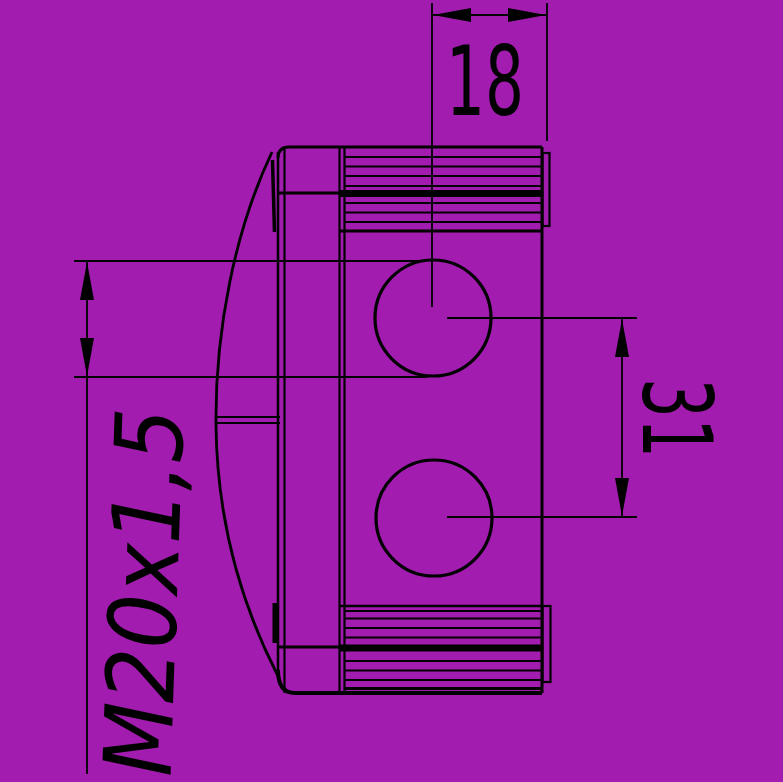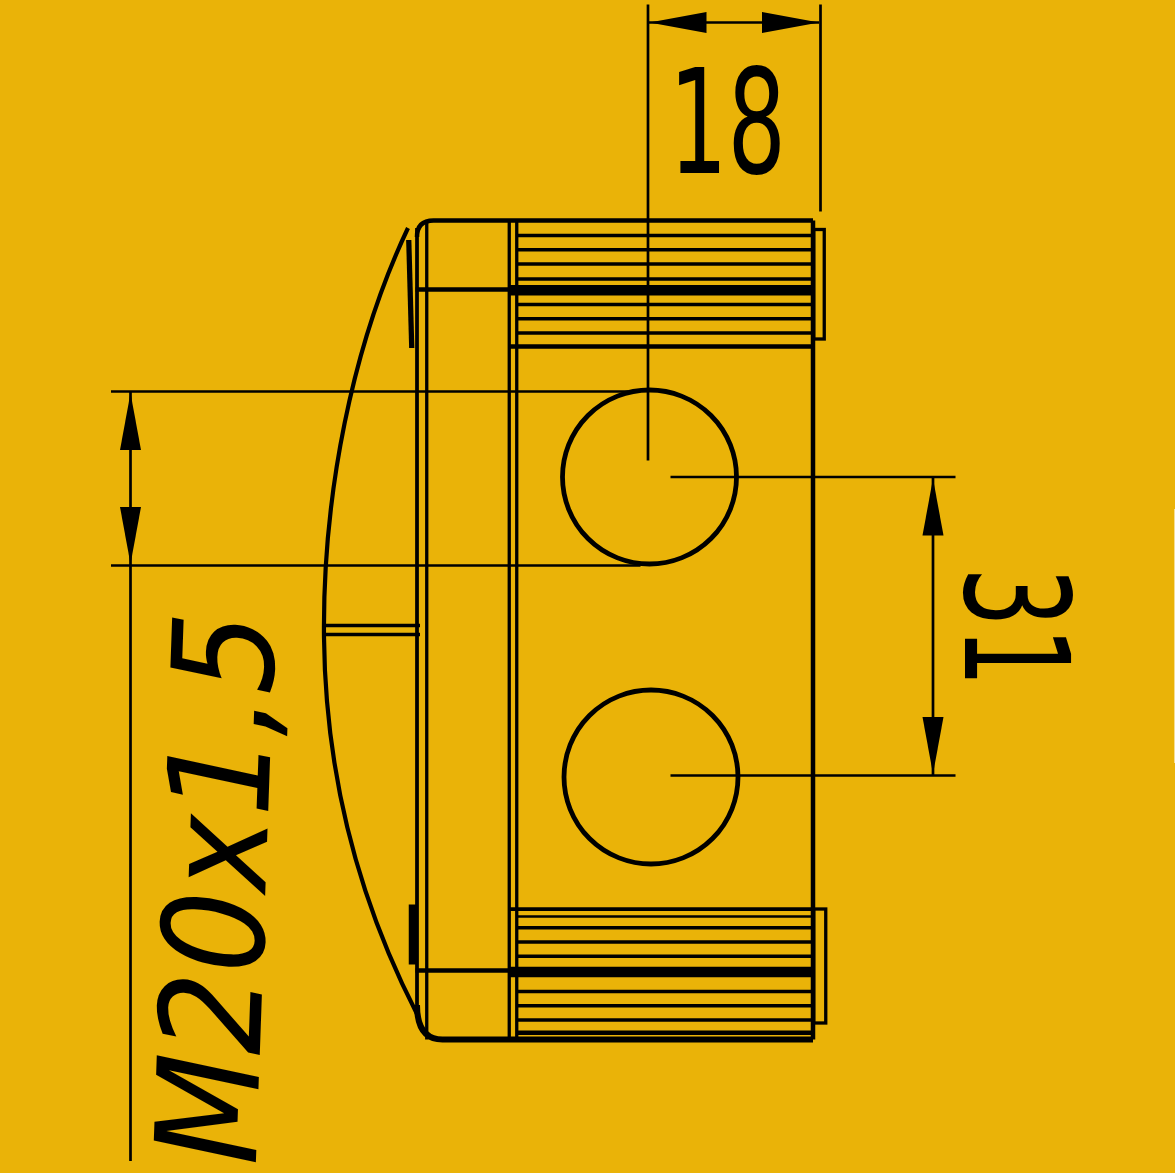--- a/index.html
+++ b/index.html
@@ -1,19 +1,19 @@
 <!DOCTYPE html>
 <html><head>
 <meta charset="utf-8">
 <style>
   html,body{margin:0;padding:0;background:#ffffff;}
   .canvas{
     position:relative;
     width:783px;height:782px;
-    background:#eab308;
+    background:#a21caf;
     overflow:hidden;
     font-family:"DejaVu Sans", sans-serif;
   }
   svg{display:block;}
   .ln{stroke:#000000;fill:none;stroke-linecap:butt;}
   .w18{stroke-width:1.8;}
   .w22{stroke-width:2.2;}
   .w25{stroke-width:2.5;}
   .w28{stroke-width:2.8;}
   .w3{stroke-width:3;}

